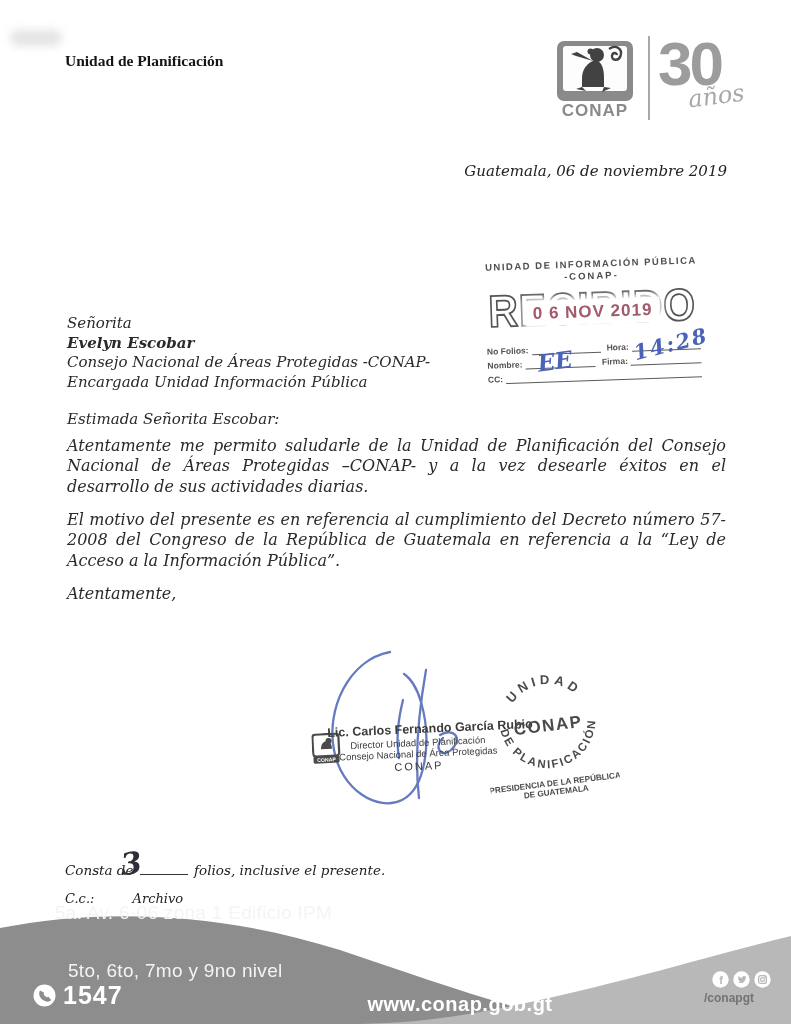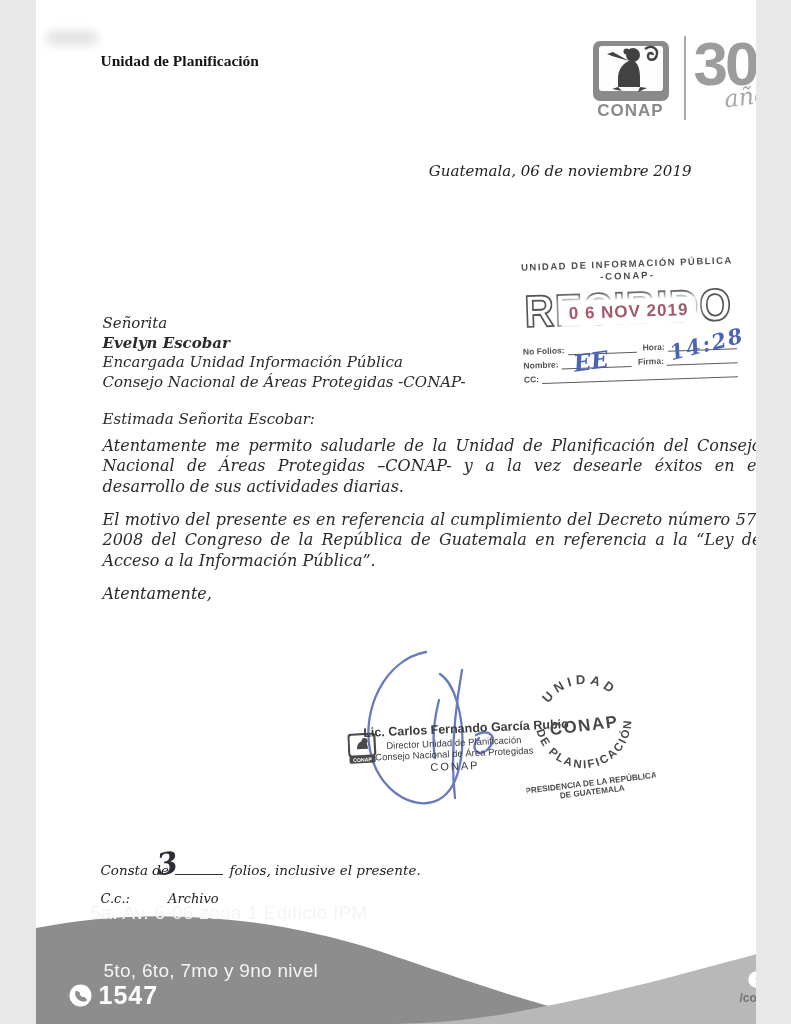--- a/index.html
+++ b/index.html
@@ -1,17 +1,17 @@
 <!DOCTYPE html>
 <html><head>
 <meta charset="utf-8">
 <style>
   html,body{margin:0;padding:0;background:#e8e8e8;}
   .page{
-    position:relative;width:720px;height:1024px;background:#ffffff;
+    position:relative;width:791px;height:1024px;background:#ffffff;
     margin:0 auto;overflow:hidden;
     font-family:"DejaVu Serif","Liberation Serif",serif;color:#2c2a28;
   }
   
   .scan-smudge{position:absolute;left:10px;top:30px;width:52px;height:16px;background:#cfcfcf;border-radius:8px;filter:blur(4px);opacity:.55;}
   .unit-name{position:absolute;left:65px;top:52px;font-family:"Liberation Serif",serif;font-weight:bold;font-size:15.5px;color:#151515;}
   .logo-wrap{position:absolute;left:556px;top:34px;width:205px;height:90px;}
   .logo-frame{position:absolute;left:0;top:6px;}
   .logo-word{position:absolute;left:0;top:67px;width:78px;text-align:center;
     font-family:"Liberation Sans",sans-serif;font-weight:bold;font-size:17px;letter-spacing:1px;color:#8a8a8a;}
@@ -138,22 +138,22 @@
         <span class="sf-line last"></span>
       </div>
     </div>
     <span class="hand hand-ee">EE</span>
     <span class="hand hand-time">14:28</span>
   </div>
 
   <div class="recipient">
     <div>Señorita</div>
     <div class="r-name">Evelyn Escobar</div>
+    <div>Consejo Nacional de Áreas Protegidas -CONAP-</div>
     <div>Encargada Unidad Información Pública</div>
-    <div>Consejo Nacional de Áreas Protegidas -CONAP-</div>
   </div>
 
   <div class="greeting">Estimada Señorita Escobar:</div>
 
   <div class="letter-body">
     <p>Atentamente me permito saludarle de la Unidad de Planificación del Consejo Nacional de Áreas Protegidas –CONAP- y a la vez desearle éxitos en el desarrollo de sus actividades diarias.</p>
     <p>El motivo del presente es en referencia al cumplimiento del Decreto número 57-2008 del Congreso de la República de Guatemala en referencia a la “Ley de Acceso a la Información Pública”.</p>
     <p class="closing">Atentamente,</p>
   </div>
 
@@ -214,20 +214,21 @@
   </svg>
   <div class="f-addr1">5a. Av. 6-06 zona 1 Edificio IPM</div>
   <div class="f-addr2">5to, 6to, 7mo y 9no nivel</div>
   <div class="f-phone">
     <svg width="23" height="23" viewBox="0 0 23 23">
       <circle cx="11.5" cy="11.5" r="11" fill="#ffffff"></circle>
       <path d="M7,6.4 c-1.8,3 -0.4,7 2.6,9.4 c3,2.3 6.8,2.5 8.6,0.2 l-2.8,-3.2 c-0.9,0.7 -2.4,0.4 -3.5,-0.7 c-1.1,-1.1 -1.5,-2.6 -0.9,-3.5 z" fill="#8d8d8d"></path>
     </svg>
     <span class="f-phone-num">1547</span>
   </div>
+  <div class="f-site">www.conap.gob.gt</div>
   <div class="f-social">
     <svg width="17" height="17" viewBox="0 0 17 17">
       <circle cx="8.5" cy="8.5" r="8.2" fill="#ffffff"></circle>
       <text x="9" y="12.8" font-family="Liberation Sans, sans-serif" font-size="11" font-weight="bold" fill="#b8b8b8" text-anchor="middle">f</text>
     </svg>
     <svg width="17" height="17" viewBox="0 0 17 17">
       <circle cx="8.5" cy="8.5" r="8.2" fill="#ffffff"></circle>
       <path d="M4.2,11.6 C5.7,11.6 6.7,11.2 7.5,10.6 C6.6,10.5 5.9,10 5.6,9.2 C5.9,9.3 6.2,9.3 6.5,9.2 C5.6,8.9 5,8.1 5,7.2 C5.3,7.3 5.6,7.4 5.9,7.4 C5.1,6.8 4.9,5.8 5.3,5 C6.3,6.2 7.7,6.9 9.2,7 C9,6 9.8,5 10.9,5 C11.4,5 11.9,5.2 12.2,5.6 C12.6,5.5 13,5.3 13.4,5.1 C13.2,5.6 12.9,5.9 12.5,6.2 C12.9,6.1 13.2,6 13.6,5.9 C13.3,6.3 13,6.6 12.6,6.9 C12.6,9.6 10.6,12.1 7.6,12.1 C6.3,12.1 5.1,11.9 4.2,11.6 Z" fill="#b8b8b8"></path>
     </svg>
     <svg width="17" height="17" viewBox="0 0 17 17">

